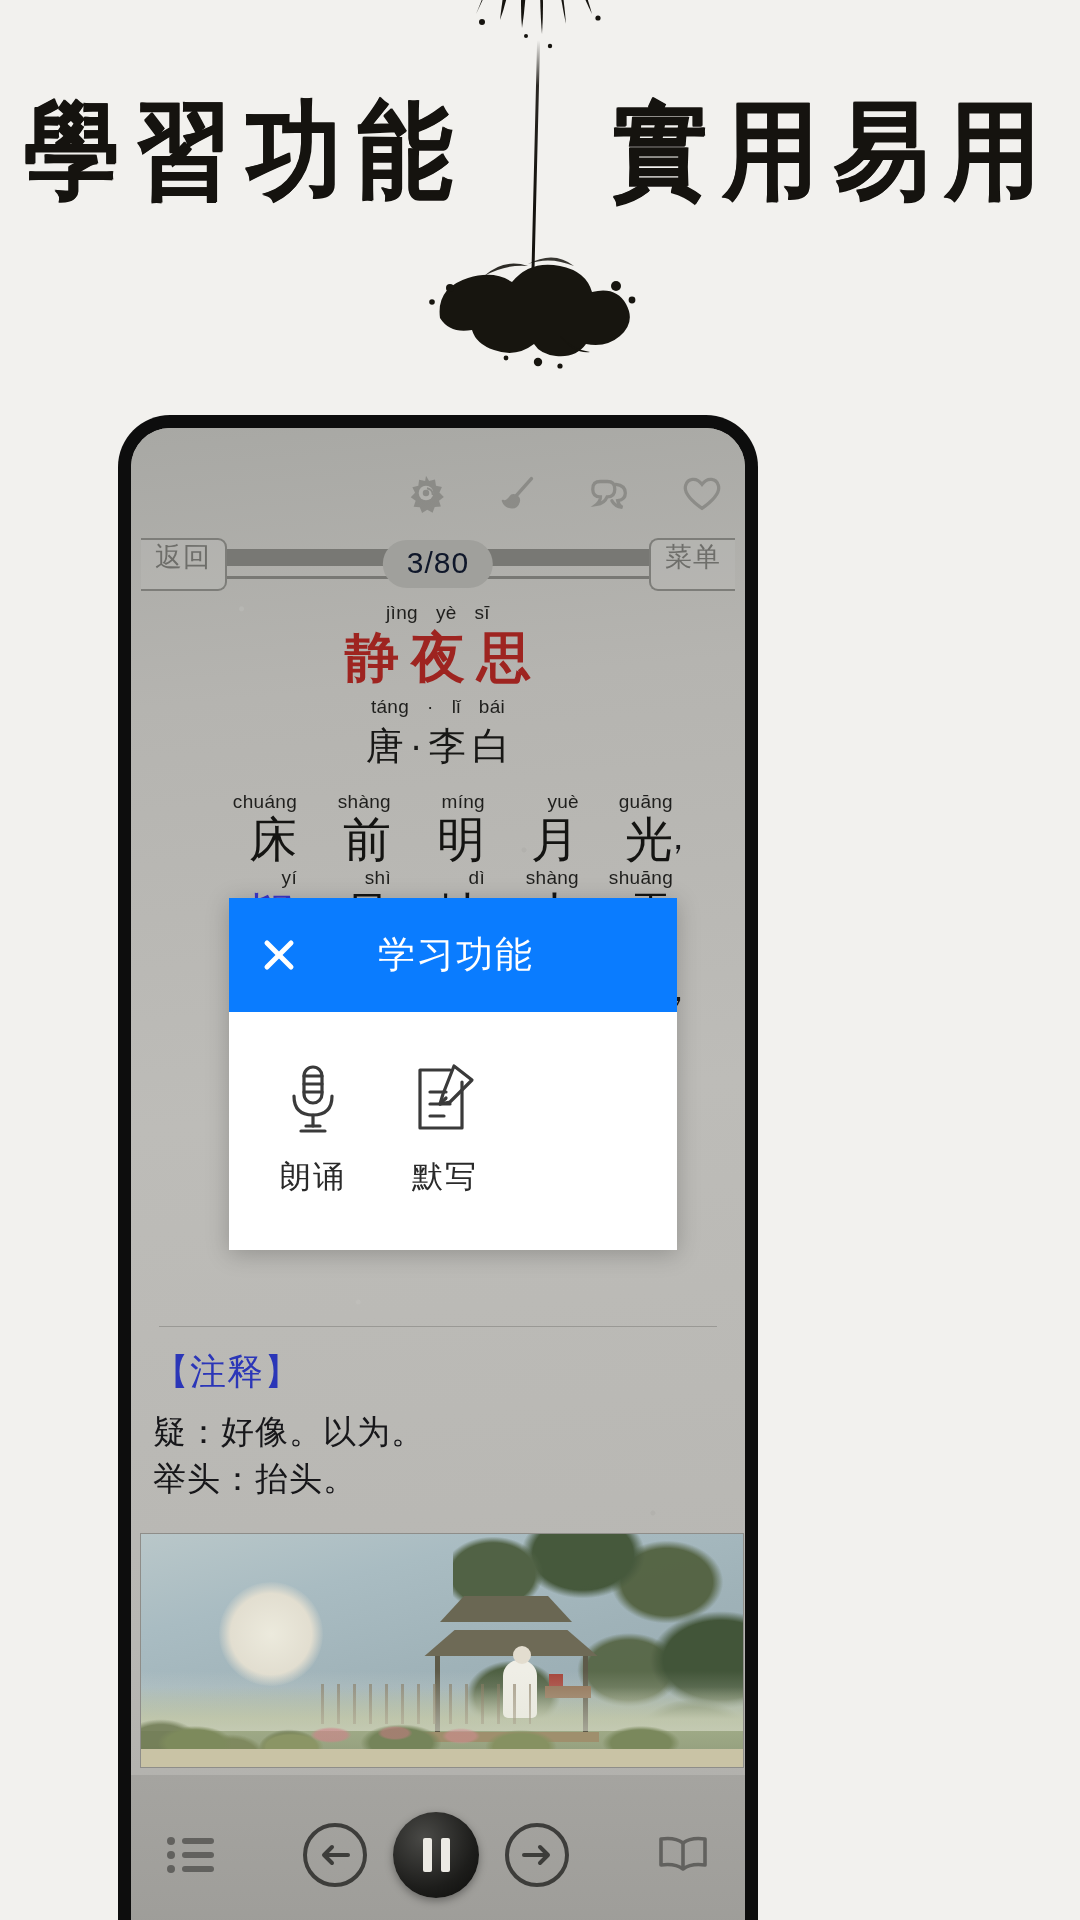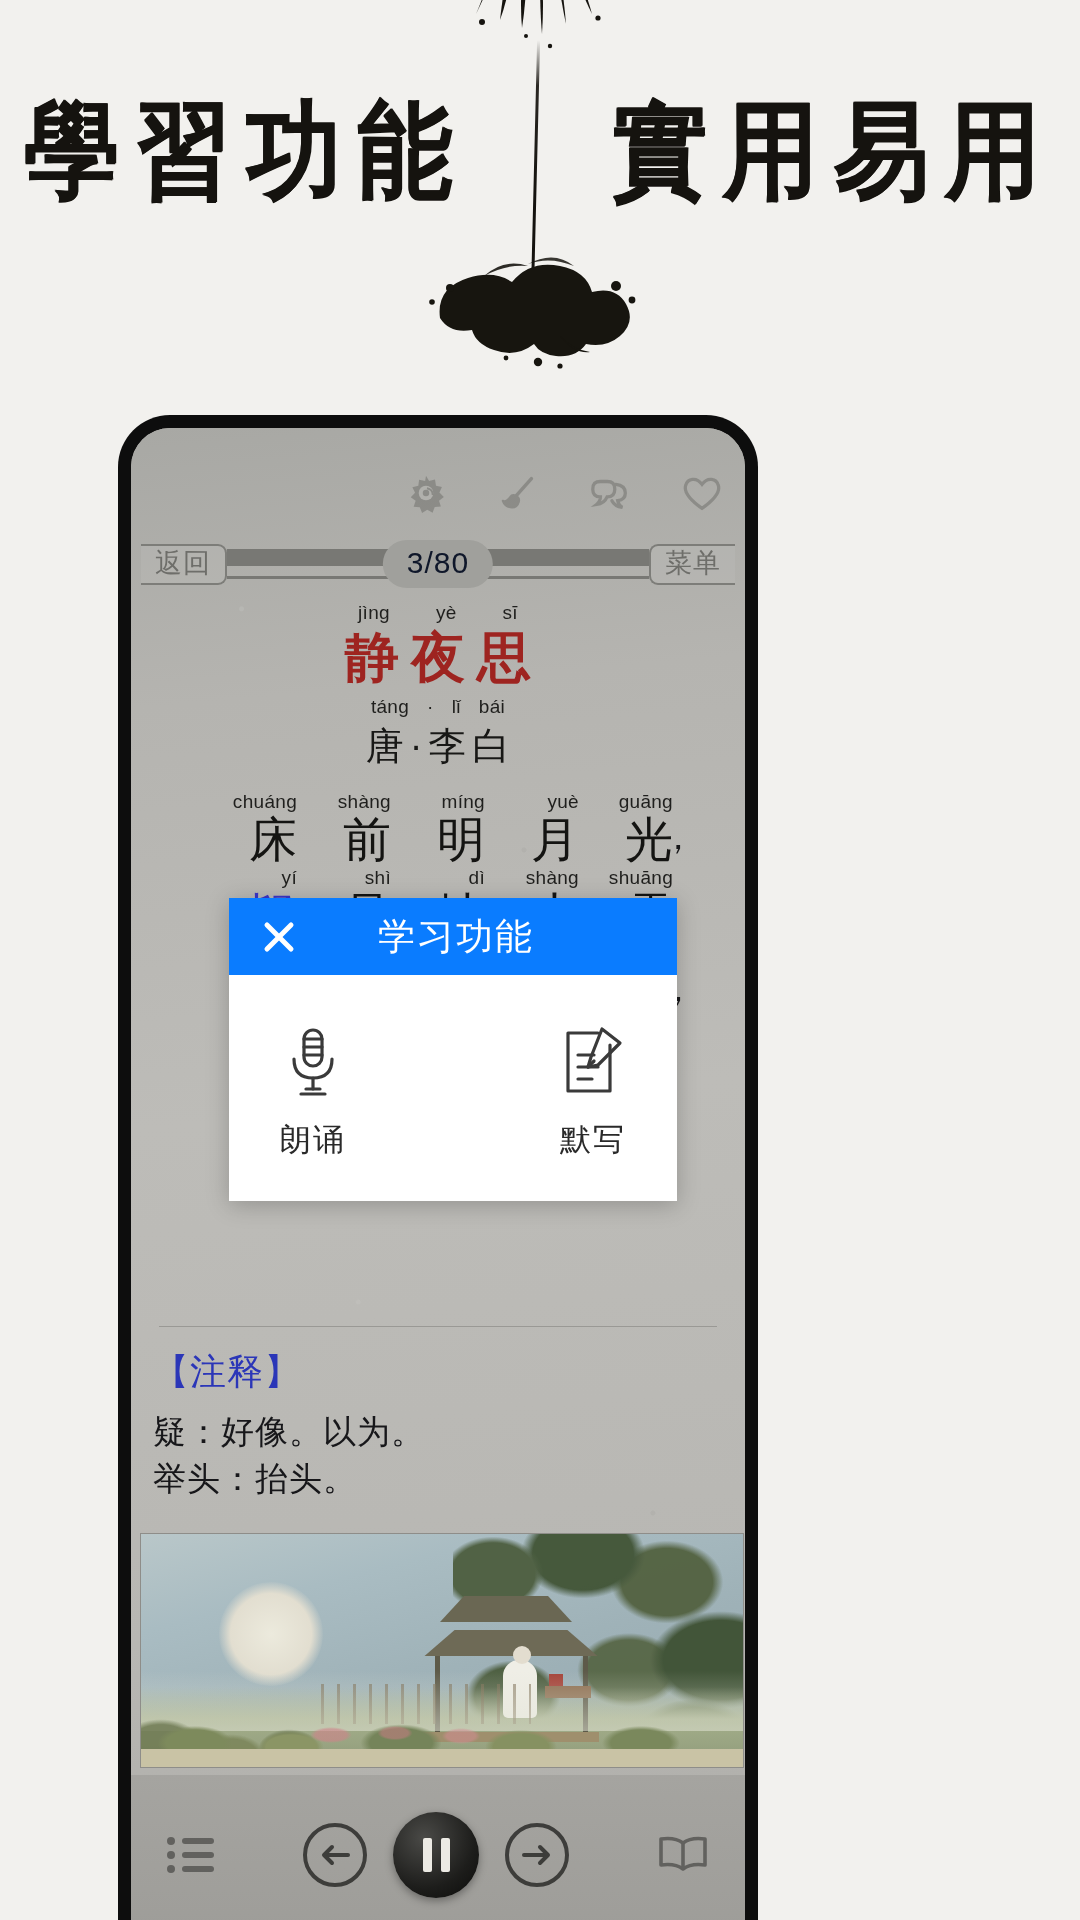--- a/index.html
+++ b/index.html
@@ -87,21 +87,21 @@
   
   .navbar{
     position:absolute; top:110px; left:0; width:614px; height:52px;
     display:flex; align-items:center; z-index:6;
   }
   .nav-pill{
     border:2px solid #7d7d79;
     border-radius:9px;
     color:#6e6e6a;
     font-size:27px;
-    padding:4px 14px 6px 14px;
+    padding:4px 14px 18px 14px;
     background:rgba(190,189,185,.35);
     line-height:1;
     letter-spacing:1px;
   }
   .nav-pill.left{ margin-left:10px; border-left:none; border-radius:0 9px 9px 0; }
   .nav-pill.right{ margin-right:10px; border-right:none; border-radius:9px 0 0 9px; }
   .fret{
     flex:1; height:30px; margin:0 0px;
     position:relative; overflow:hidden;
   }
@@ -124,21 +124,21 @@
   }
 
   
   .poem{
     position:absolute; top:175px; left:0; width:614px;
     z-index:4;
   }
   .py{ font-size:19px; color:#1f1f1d; line-height:1; letter-spacing:.3px;}
   .han{ font-size:48px; color:#141412; line-height:1.02; font-weight:400; }
 
-  .ptitle-py{ text-align:center; display:flex; justify-content:center; gap:46px; margin-bottom:7px;align-items:center;}
+  .ptitle-py{ text-align:center; display:flex; justify-content:center; gap:18px; margin-bottom:7px;align-items:center;}
   .ptitle{
     text-align:center; color:#9e2420; font-size:54px; font-weight:700;
     letter-spacing:12px; text-indent:12px; line-height:1.05;
   }
   .pauthor-py{ text-align:center; display:flex; justify-content:center; gap:18px; margin:11px 0 5px;}
   .pauthor{
     text-align:center; font-size:38px; color:#181816; letter-spacing:6px; text-indent:6px;
   }
 
   .verse{ margin-top:20px; }
@@ -286,35 +286,35 @@
   }
   .pause-bars{ display:flex; gap:9px; }
   .pause-bars i{ display:block; width:9px; height:34px; background:#eceae4; border-radius:2px;}
 
   
   .modal{
     position:absolute; left:98px; top:470px; width:448px; z-index:20;
     box-shadow:0 4px 22px rgba(0,0,0,.22);
   }
   .modal-head{
-    height:77px; background:#0a7cff;
+    height:114px; background:#0a7cff;
     display:flex; align-items:center; position:relative;
   }
   .modal-close{
     position:absolute; left:28px; top:50%; transform:translateY(-50%);
     width:44px; height:44px; display:flex; align-items:center; justify-content:center;
   }
   .modal-close svg{ width:38px; height:38px; }
   .modal-title{
     width:100%; text-align:center; color:#fff; font-size:37px; letter-spacing:2px;
     padding-left:6px;
   }
   .modal-body{
-    background:#fff; padding:46px 18px 40px;
-    display:flex; justify-content:space-between;
+    background:#fff; padding:46px 18px 52px;
+    display:flex; justify-content:flex-start;
   }
   .mb-item{ width:132px; text-align:center; }
   .mb-ico{ height:78px; display:flex; align-items:flex-end; justify-content:center; }
   .mb-ico svg{ display:block; }
   .mb-label{ margin-top:20px; font-size:31px; color:#2a2a2a; letter-spacing:2px; }
 
 </style>
 </head>
 <body>
 

